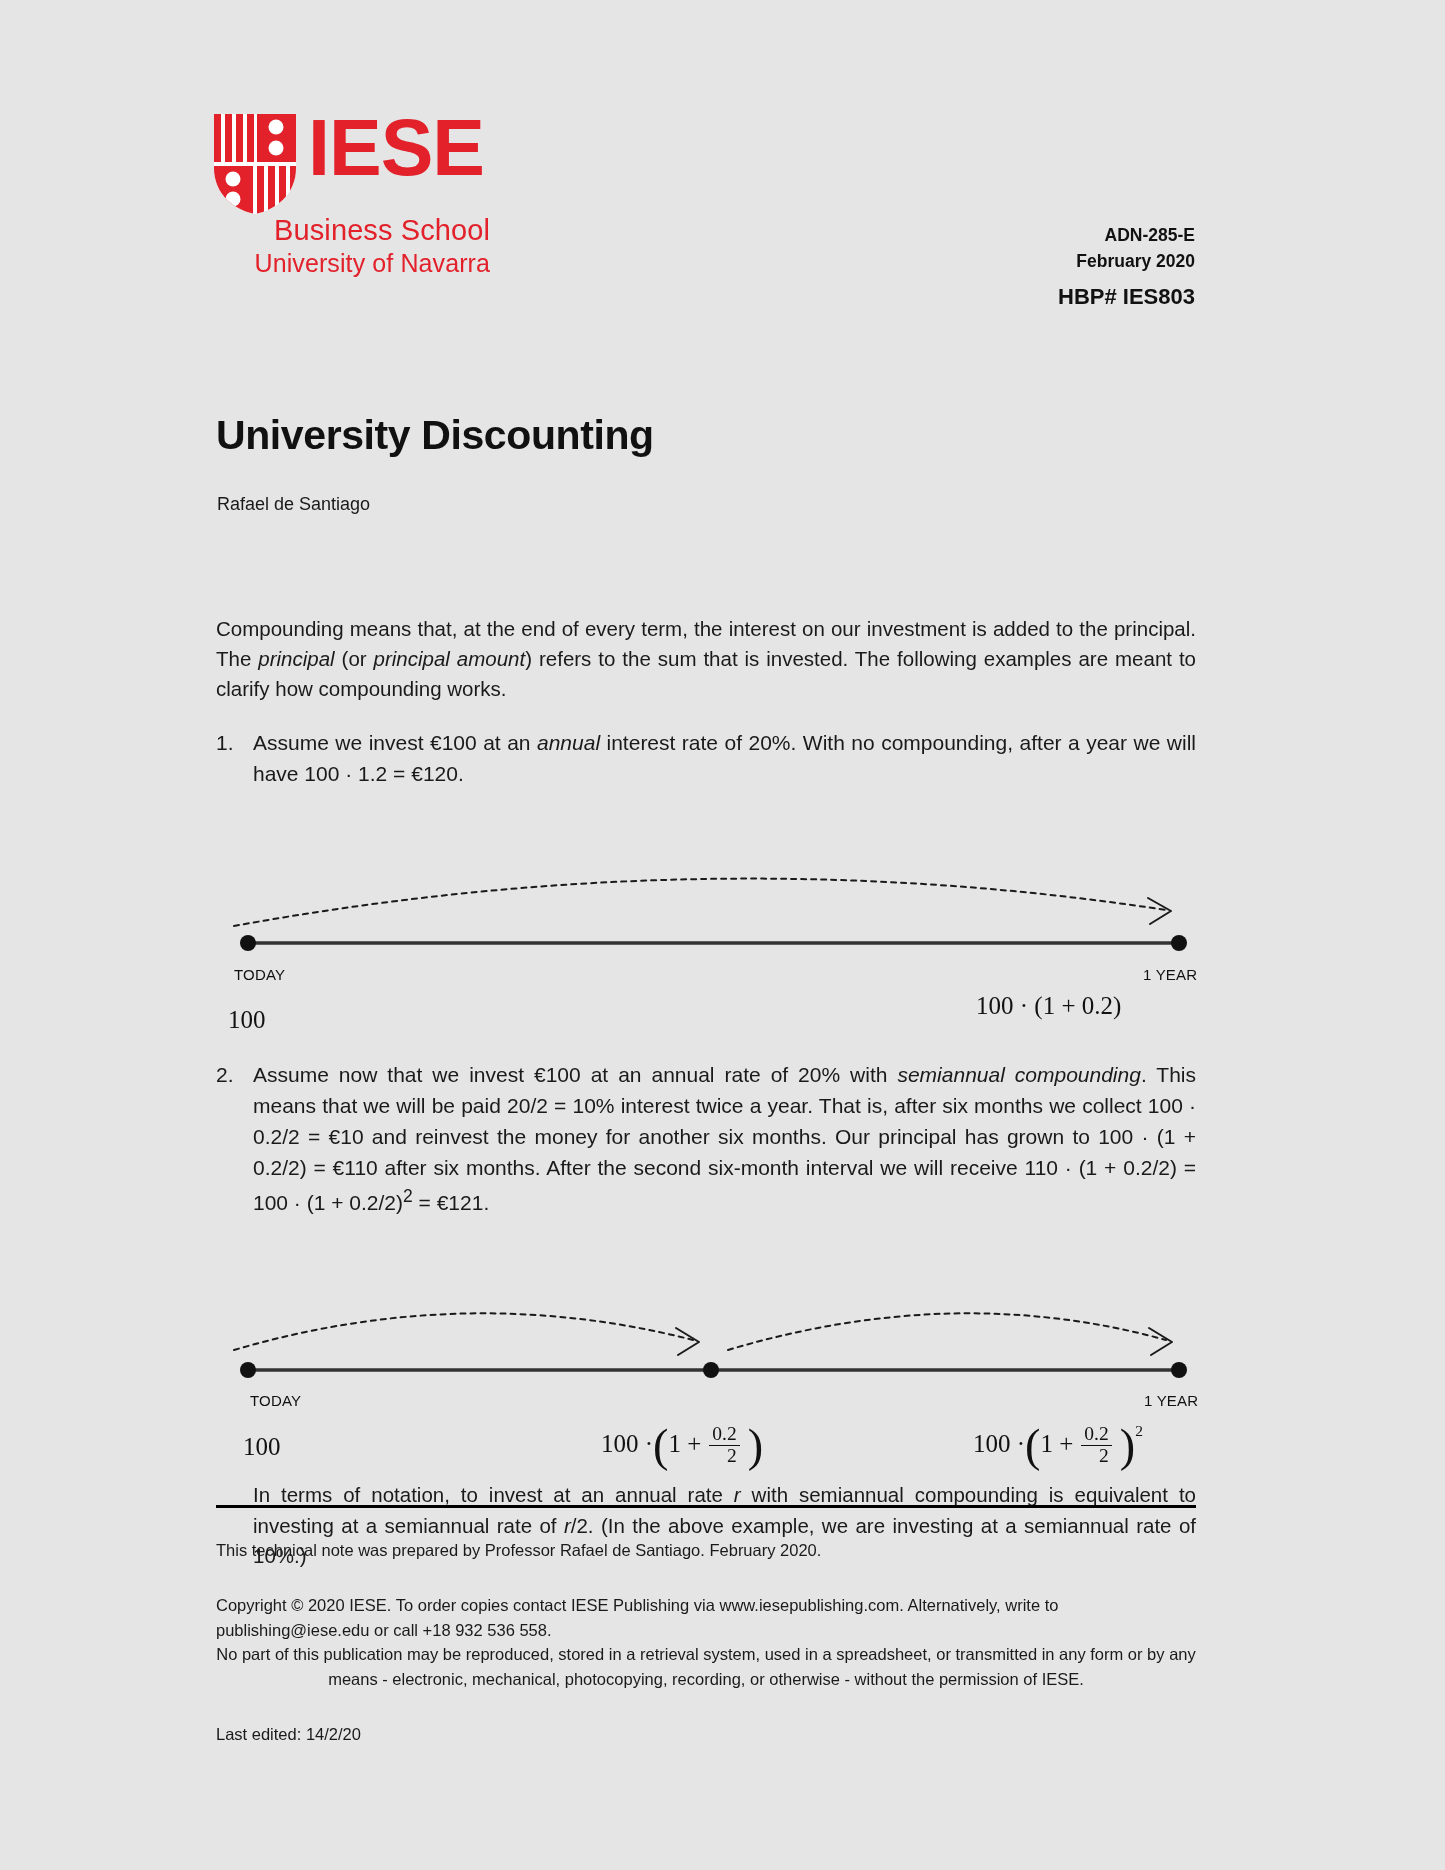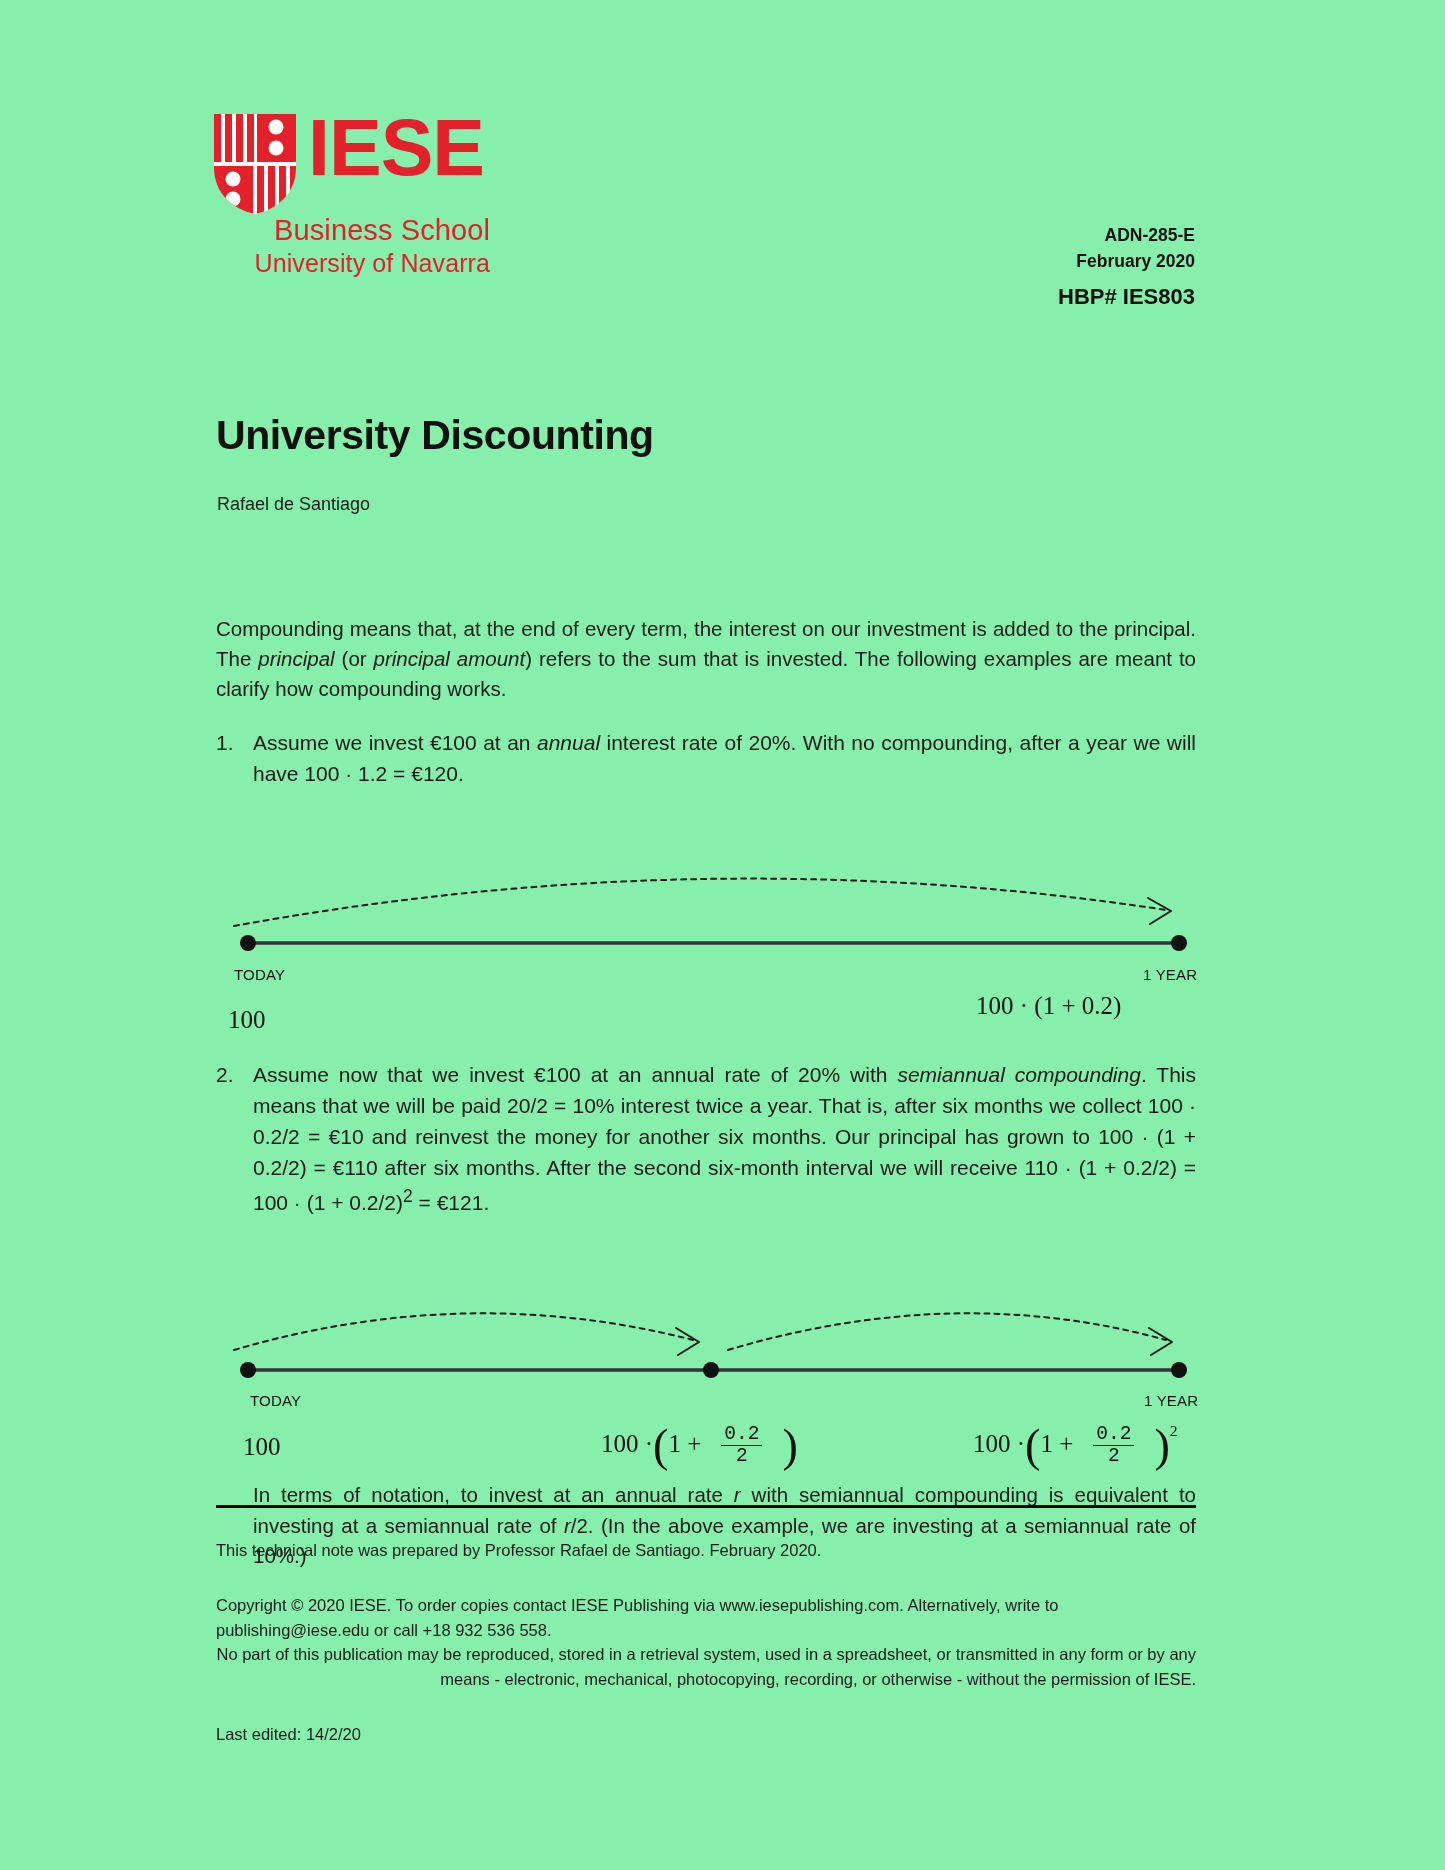--- a/index.html
+++ b/index.html
@@ -8,21 +8,21 @@
     background: #ffffff;
   }
   body {
     font-family: "Liberation Sans", sans-serif;
     color: #1a1a1a;
   }
   .page {
     position: relative;
     width: 1445px;
     height: 1870px;
-    background: #86efac;
+    background: #e5e5e5;
     overflow: hidden;
   }
 
   
   .logo-block {
     position: absolute;
     left: 212px;
     top: 112px;
     width: 280px;
   }
@@ -167,27 +167,26 @@
     font-family: "Liberation Serif", serif;
     font-size: 25px;
     color: #111;
     white-space: nowrap;
   }
 
   
   .mfrac {
     display: inline-block;
     vertical-align: middle;
-    text-align: center;
+    text-align: right;
     font-size: 0.78em;
     line-height: 1.05;
-    margin: 0 20px;
+    margin: 0 8px;
     position: relative;
     top: -0.05em;
-    font-family: Liberation Mono, monospace;
   }
   .mfrac .num { display: block; padding: 0 3px; }
   .mfrac .den { display: block; padding: 0 3px; border-top: 1.4px solid #111; }
   .paren {
     display: inline-block;
     font-size: 1.85em;
     line-height: 0.55;
     vertical-align: middle;
     position: relative;
     top: -0.02em;
@@ -217,21 +216,21 @@
   }
   .footer p {
     margin: 0;
     font-size: 16.5px;
     line-height: 1.5;
     color: #1a1a1a;
   }
   .footer .prepared { margin-bottom: 30px; text-align: left; }
   .footer .copy1 { text-align: justify; }
   .footer .copy2 { text-align: left; }
-  .footer .nopart { text-align: right; margin-top: 0; }
+  .footer .nopart { text-align: center; margin-top: 0; }
   .footer .lastedited { margin-top: 30px; text-align: left; }
 </style>
 </head>
 <body>
 
 <div class="page">
 
   <div class="logo-block">
     <div class="logo-top">
       <svg class="shield" viewBox="0 0 86 104">

